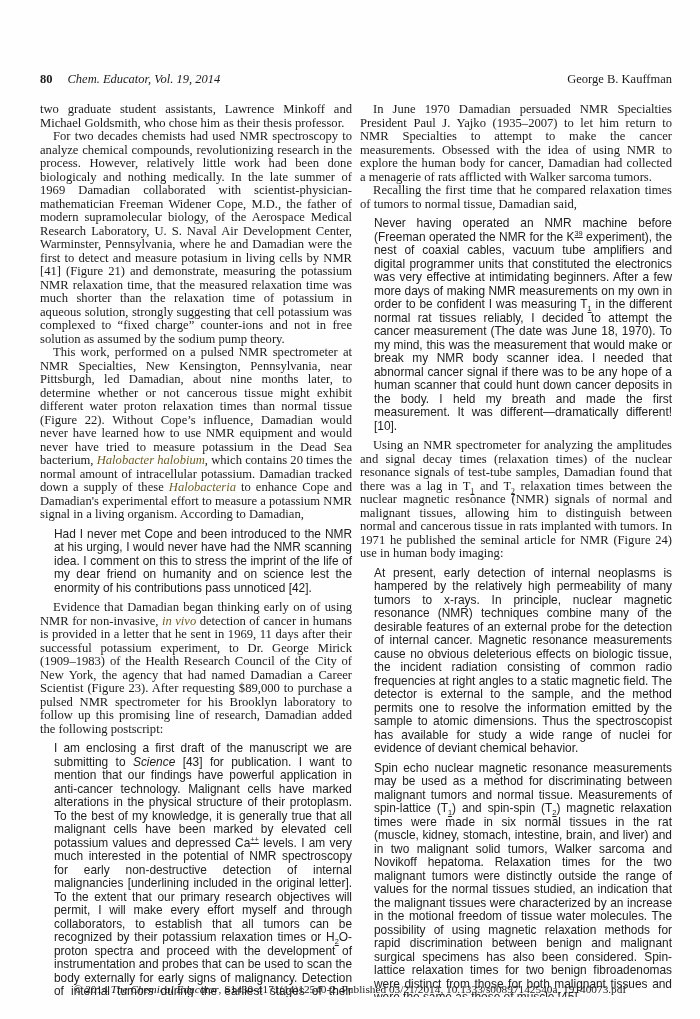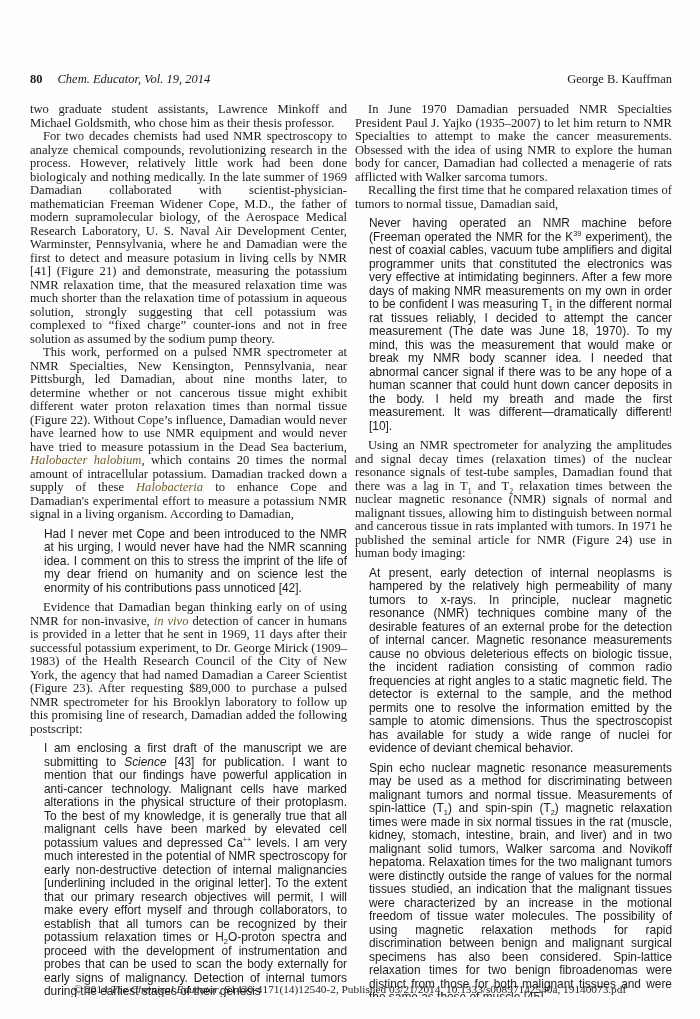--- a/index.html
+++ b/index.html
@@ -1,21 +1,21 @@
 <!DOCTYPE html>
 <html style="--olive: #6e5f2c;"><head>
 <meta charset="utf-8">
 <style>
   html,body { margin:0; padding:0; background:#ffffff; }
   .page {
     position:relative;
     width:700px; height:1019px;
     box-sizing:border-box;
     background:#fefefe;
-    padding:36px 28px 0 30px;
+    padding:36px 28px 0 40px;
     font-family:"Liberation Serif","DejaVu Serif",serif;
     color:#1b1b1b;
     overflow:hidden;
   }
   .header {
     display:flex; justify-content:space-between; align-items:baseline;
     font-size:12.5px; margin-bottom:16px;
   }
   .header-left { display:flex; gap:15px; align-items:baseline; }
   .page-number { font-weight:bold; }
@@ -29,21 +29,21 @@
   }
   .para { margin:0; text-indent:13px; }
   .para.noindent { text-indent:0; }
   .quote {
     font-family:"Liberation Sans","DejaVu Sans",sans-serif;
     font-size:11.9px; line-height:13.5px;
     margin:6px 0 6px 14px;
     text-indent:0;
     color:#202020;
   }
-  sup, sub { font-size:0.62em; line-height:0; }
+  sup, sub { font-size:0.62em; line-height:0;text-decoration:underline; }
   i.olive { color:var(--olive,#6e5f2c); }
   .ul { }
   .footer {
     position:absolute; left:0; right:0; bottom:24px;
     text-align:center;
     font-size:11.3px;
     color:#1b1b1b;
   }
 </style>
 </head>

